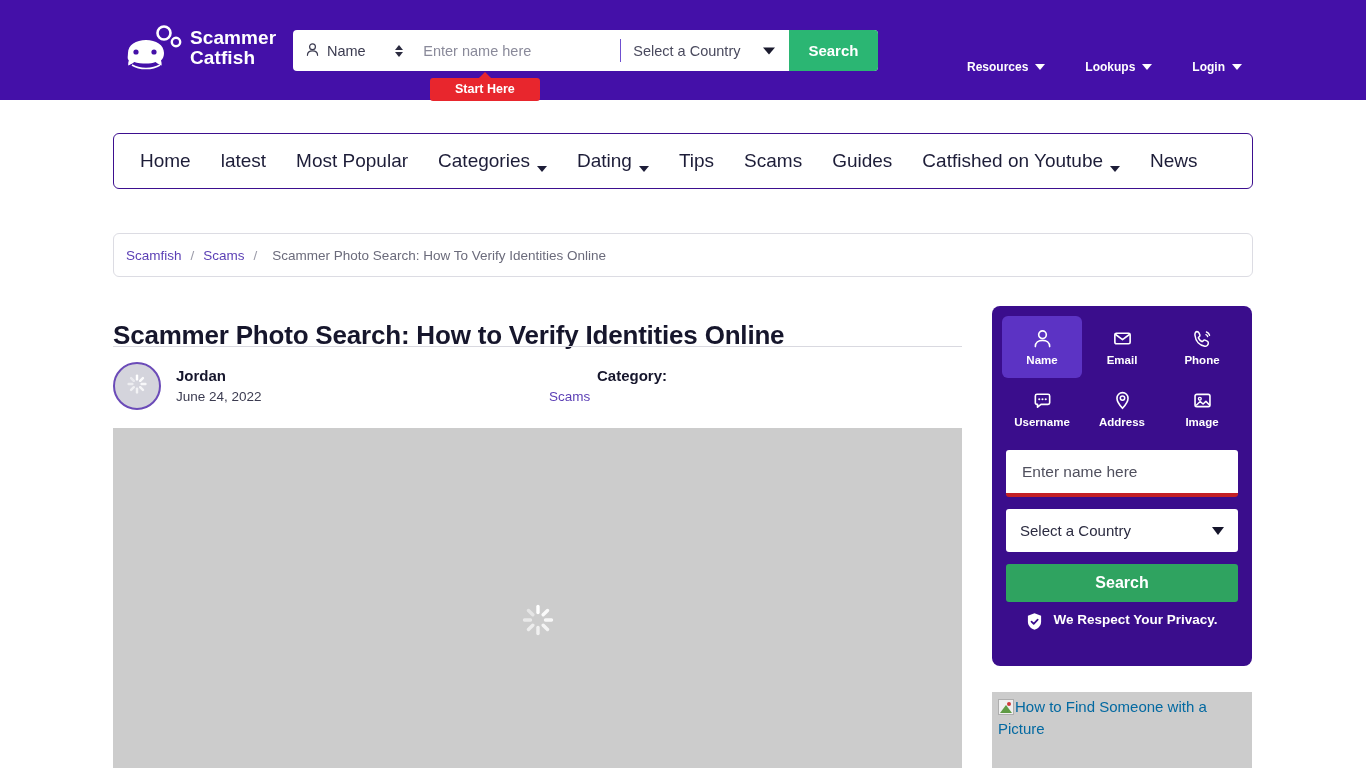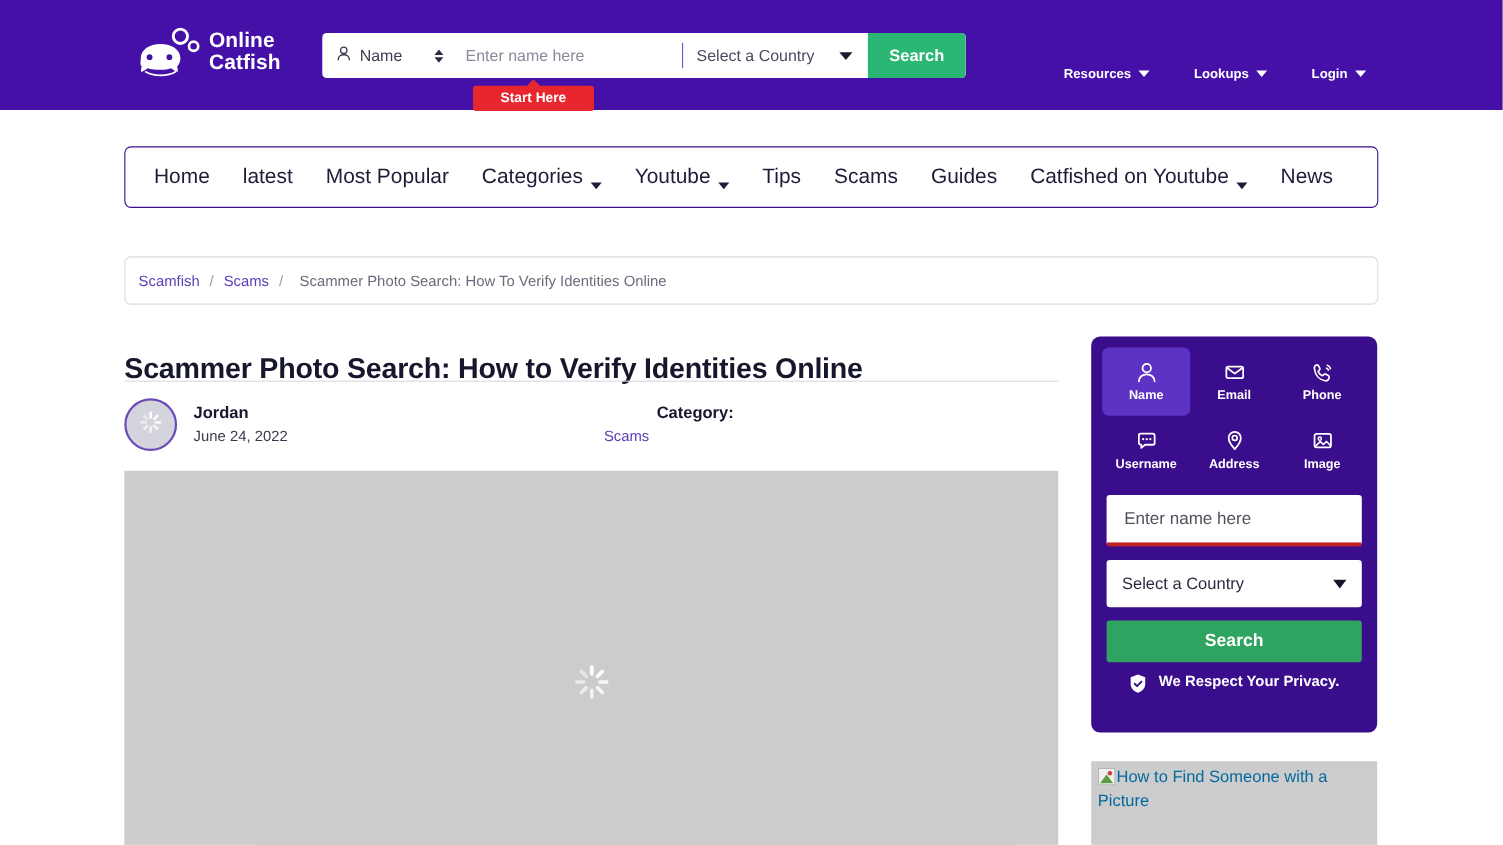--- a/index.html
+++ b/index.html
@@ -296,21 +296,21 @@
       <svg viewBox="0 0 58 46" width="58" height="46">
         <circle cx="40" cy="8" r="6.5" fill="none" stroke="#fff" stroke-width="2.6"></circle>
         <circle cx="52" cy="17" r="4.2" fill="none" stroke="#fff" stroke-width="2.4"></circle>
         <path d="M4 28c0-8 8-13 18-13s18 5 18 13c0 3-1 5.5-3 7.5 1 3 .5 5 .5 5s-3.5-1.5-6-3.5c-2.7 1-6 1.5-9.5 1.5S13 38 10.3 37C7.8 39 4.3 40.5 4.3 40.5s-.5-2 .5-5C2.9 33.5 4 31 4 28z" fill="#fff"></path>
         <circle cx="12" cy="27" r="2.6" fill="#4410a8"></circle>
         <circle cx="30" cy="27" r="2.6" fill="#4410a8"></circle>
         <path d="M8 40c4 2.5 8 3.5 14 3.5S32 42.5 36 40" fill="none" stroke="#fff" stroke-width="1.6"></path>
       </svg>
     </span>
     <span class="logo-text">
-      <span>Online</span><br><span>Catfish</span>
+      <span>Scammer</span><br><span>Catfish</span>
     </span>
   </div>
 
   <div class="search-shell">
 
     <div class="type-sel">
       <span>
         <svg width="15" height="15" viewBox="0 0 16 16">
           <circle cx="8" cy="5" r="3.1" fill="none" stroke="#3b3b50" stroke-width="1.3"></circle>
           <path d="M2.6 14.2c0-3 2.4-4.8 5.4-4.8s5.4 1.8 5.4 4.8" fill="none" stroke="#3b3b50" stroke-width="1.3" stroke-linecap="round"></path>
@@ -361,21 +361,21 @@
       <span>latest</span>
     </div>
   <div class="mn">
       <span>Most Popular</span>
     </div>
   <div class="mn">
       <span>Categories</span>
       <span class="dcaret"></span>
     </div>
   <div class="mn">
-      <span>Youtube</span>
+      <span>Dating</span>
       <span class="dcaret"></span>
     </div>
   <div class="mn">
       <span>Tips</span>
     </div>
   <div class="mn">
       <span>Scams</span>
     </div>
   <div class="mn">
       <span>Guides</span>

